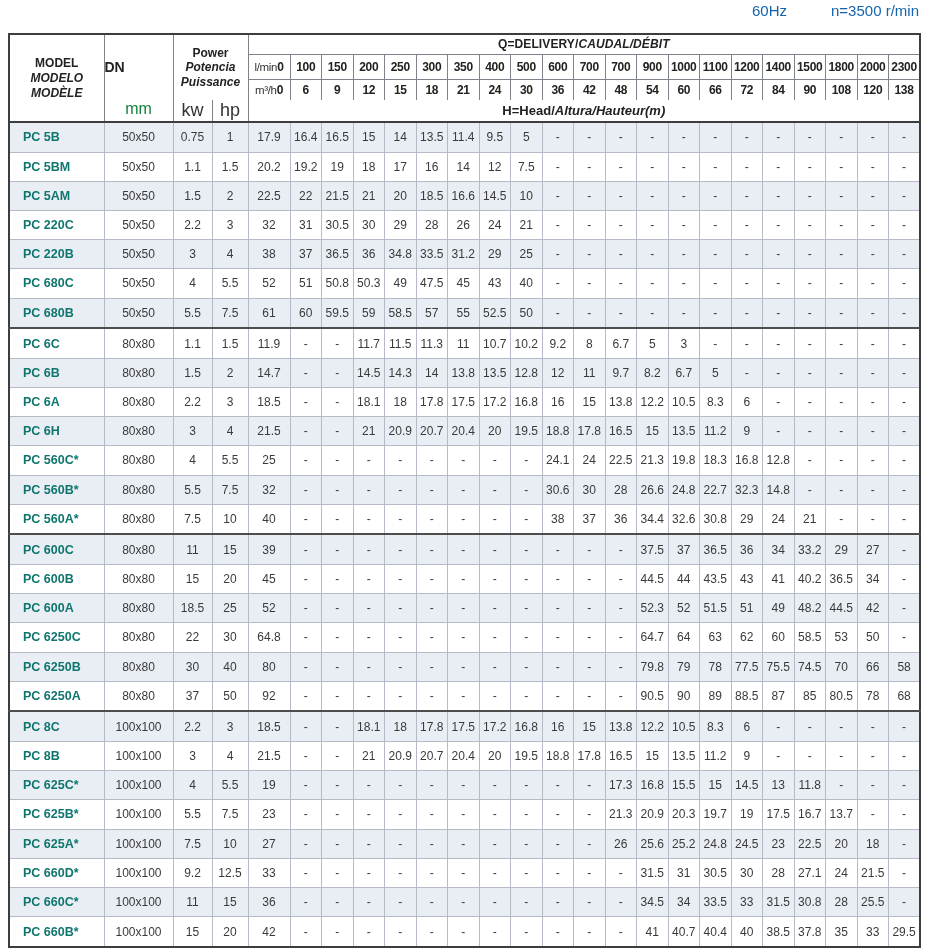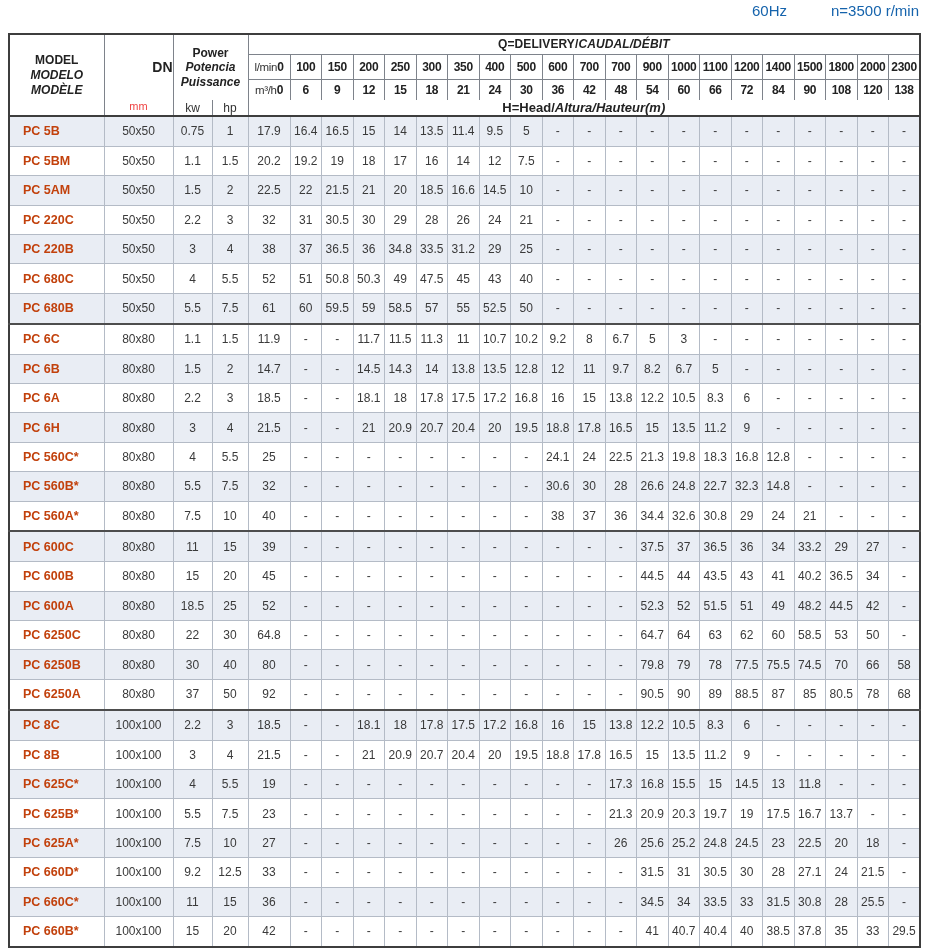--- a/index.html
+++ b/index.html
@@ -13,37 +13,37 @@
   
   thead th{border:1px solid #7e838b;font-weight:bold;color:#222;vertical-align:middle;
            text-align:center;background:#fff;}
   thead tr:nth-child(1){height:20px;}
   thead tr:nth-child(2){height:25px;}
   thead tr:nth-child(3){height:21px;}
   thead tr:nth-child(4){height:14px;}
   .it{font-style:italic;}
   .model-h{font-size:12px;line-height:1.25;}
   .dn-h{position:relative;}
-  .dn-top{position:absolute;top:24px;left:0;width:100%;text-align:right;font-size:14px;}
+  .dn-top{position:absolute;top:24px;left:0;width:100%;text-align:left;font-size:14px;}
   .dn-unit{position:absolute;bottom:3px;left:0;width:100%;text-align:center;
-           font-weight:normal;font-size:11px;color:#ef4444;}
+           font-weight:normal;font-size:16px;color:#15803d;}
   .power-h{font-size:12px;line-height:1.2;border-bottom:none !important;text-align:center;}
-  .unit-h{border-top:none !important;font-weight:normal;font-size:12px;color:#333;
+  .unit-h{border-top:none !important;font-weight:normal;font-size:18px;color:#333;
           vertical-align:bottom;padding-bottom:1px;}
   .q-h{border-bottom:none !important;font-size:12px;letter-spacing:.1px;}
   .h-h{border-top:none !important;font-size:13px;font-weight:bold;}
   .num-h{font-size:12px;letter-spacing:-0.3px;}
   .flow0 .lbl{font-weight:normal;font-size:11.5px;color:#333;}
   .flow0 .num0{font-weight:bold;font-size:12px;}
   tr[data-name="m3h-header-row"] th{border-bottom:none;}
   
   tbody tr:first-child td,tbody tr:first-child th{border-top:2px solid #3d3d3d;}
   tbody th,tbody td{border:1px solid #b4bbc6;font-size:12px;color:#3a3a3a;
                     text-align:center;vertical-align:middle;}
-  tbody th.model{font-size:12.5px;font-weight:bold;color:#c2410c;text-align:left;
+  tbody th.model{font-size:12.5px;font-weight:bold;color:#0f766e;text-align:left;
                  padding-left:13px;}
   tbody tr.alt th,tbody tr.alt td{background:#e9edf4;}
   tbody tr.group-start th,tbody tr.group-start td{border-top:2px solid #4d4d4d;}
 </style>
 </head>
 <body>
 
 <div class="sheet" data-name="catalog-page">
 
   <div class="top-labels" data-name="operating-conditions">

